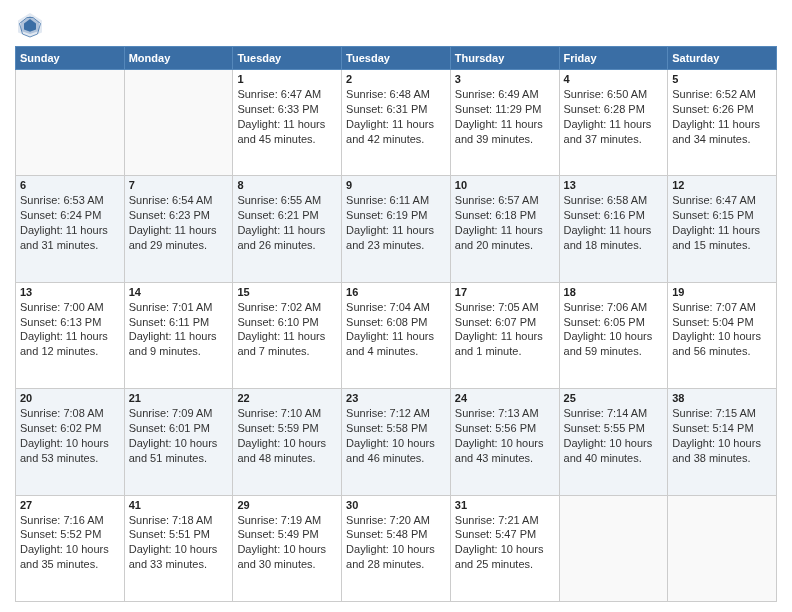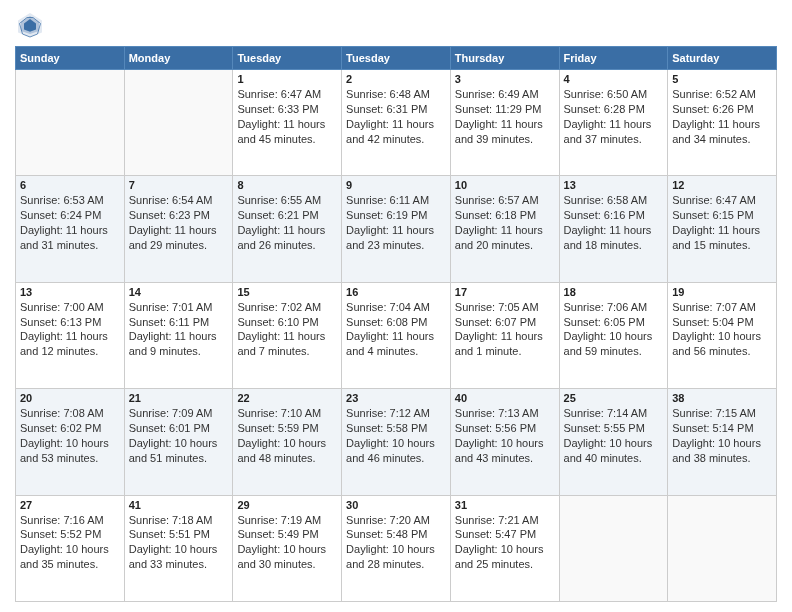--- a/index.html
+++ b/index.html
@@ -282,21 +282,21 @@
 Sunset: 5:59 PM
 Daylight: 10 hours and 48 minutes.</div>
           </td>
           <td>
             <span class="day-number">23</span>
             <div class="day-info">Sunrise: 7:12 AM
 Sunset: 5:58 PM
 Daylight: 10 hours and 46 minutes.</div>
           </td>
           <td>
-            <span class="day-number">40</span>
+            <span class="day-number">24</span>
             <div class="day-info">Sunrise: 7:13 AM
 Sunset: 5:56 PM
 Daylight: 10 hours and 43 minutes.</div>
           </td>
           <td>
             <span class="day-number">25</span>
             <div class="day-info">Sunrise: 7:14 AM
 Sunset: 5:55 PM
 Daylight: 10 hours and 40 minutes.</div>
           </td>

